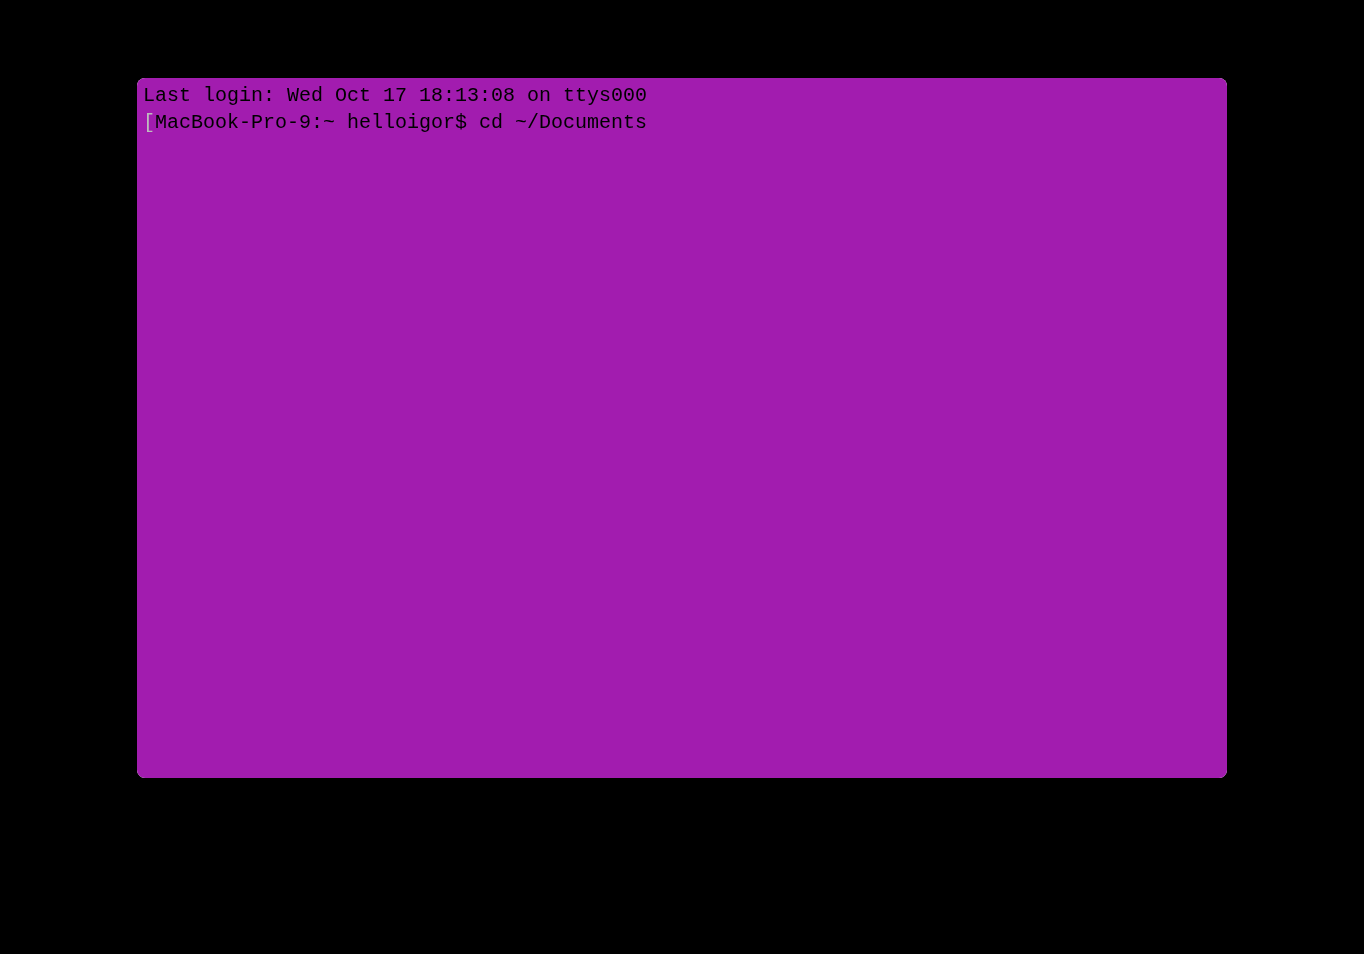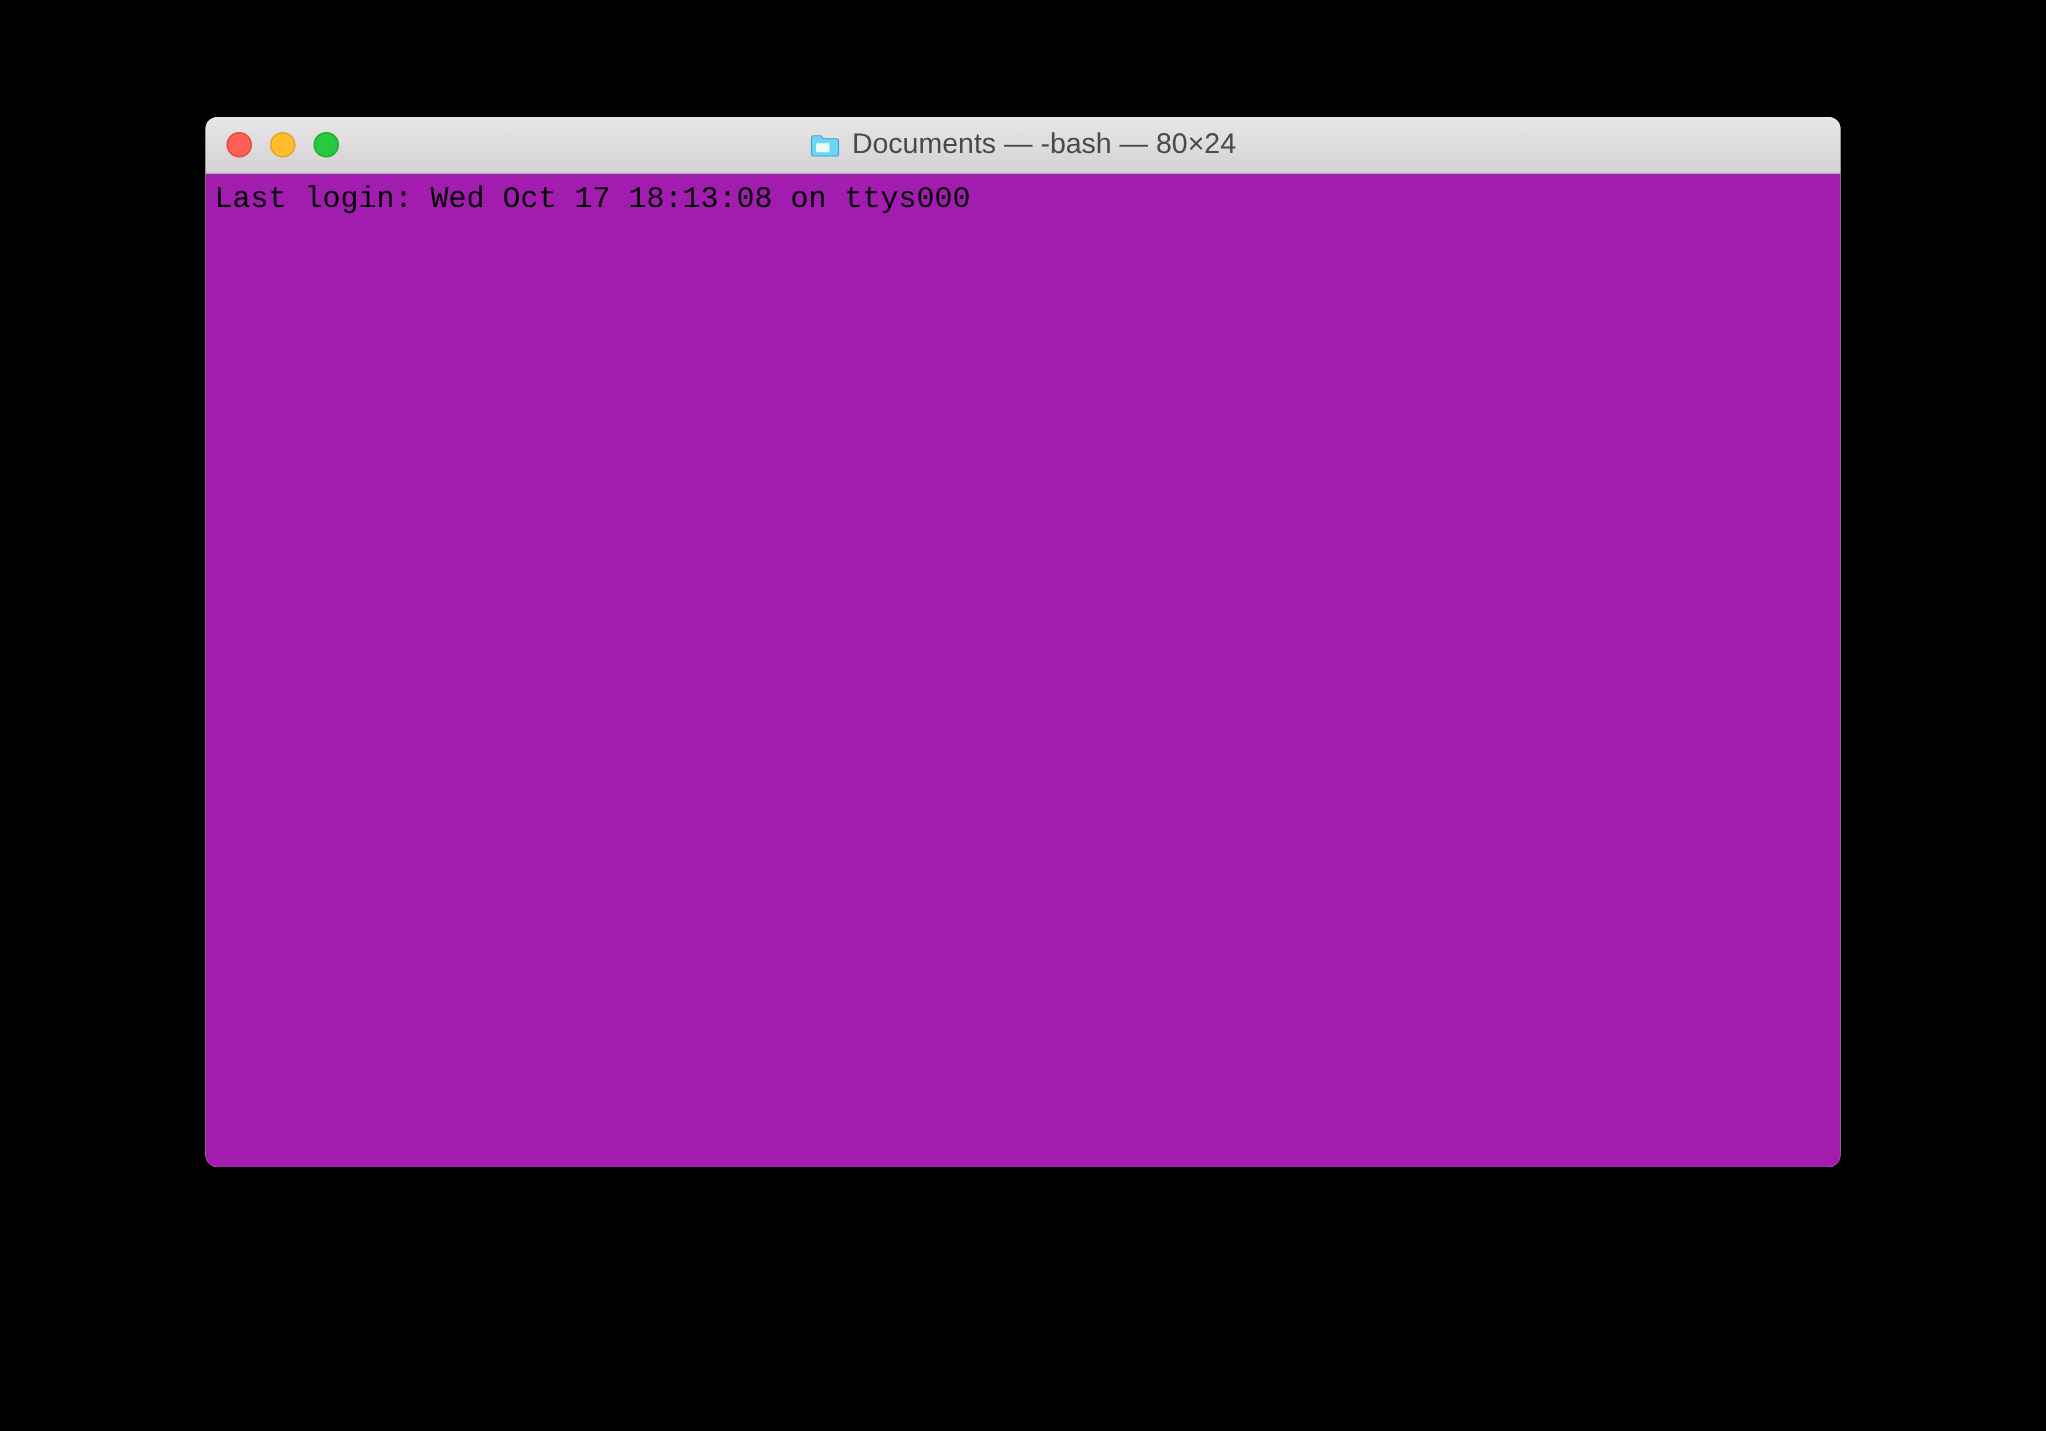--- a/index.html
+++ b/index.html
@@ -102,30 +102,14 @@
       height: 22px;
       background: #999;
       vertical-align: text-bottom;
       margin-bottom: 2px;
     }
   </style>
 </head>
 <body>
 
 <div class="window">
-  <div class="titlebar">
-    <div class="traffic-lights">
-      <div class="traffic-light close"></div>
-      <div class="traffic-light minimize"></div>
-      <div class="traffic-light zoom"></div>
-    </div>
-    <div class="title-content">
-      <span class="folder-icon">
-        <svg width="20" height="16" viewBox="0 0 20 16">
-          <path d="M1 3 C1 2 1.5 1.5 2.5 1.5 L7 1.5 L9 3.5 L17.5 3.5 C18.5 3.5 19 4 19 5 L19 13.5 C19 14.5 18.5 15 17.5 15 L2.5 15 C1.5 15 1 14.5 1 13.5 Z" fill="#6dd6f5" stroke="#3fa8cc" stroke-width="0.8"></path>
-          <rect x="4" y="6.5" width="9" height="6" rx="0.5" fill="#ffffff" opacity="0.85"></rect>
-        </svg>
-      </span>
-      <span class="window-title">Documents — -bash — 80×24</span>
-    </div>
-  </div>
-  <div class="terminal-body"><span class="terminal-line">Last login: Wed Oct 17 18:13:08 on ttys000</span></div>
+  <div class="terminal-body"><span class="terminal-line">Last login: Wed Oct 17 18:13:08 on ttys000</span><span class="terminal-line"><span class="bracket">[</span><span>MacBook-Pro-9:~ helloigor$ </span><span>cd ~/Documents</span></span></div>
 </div>
 
 </body></html>

